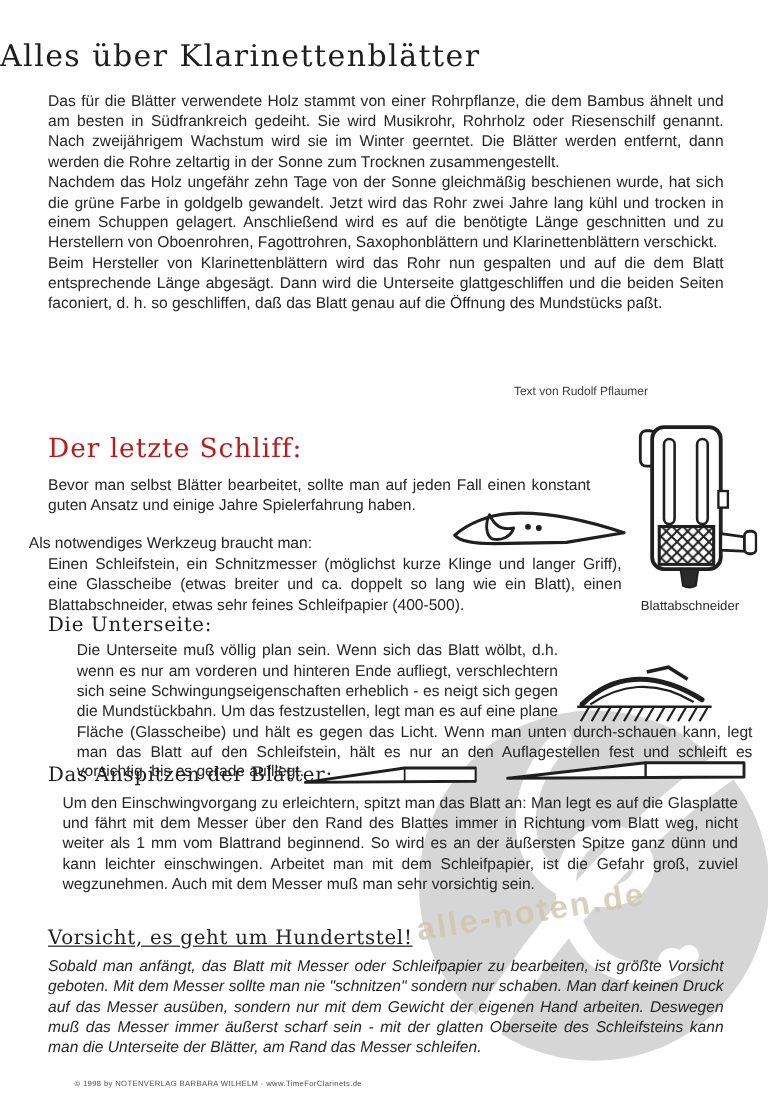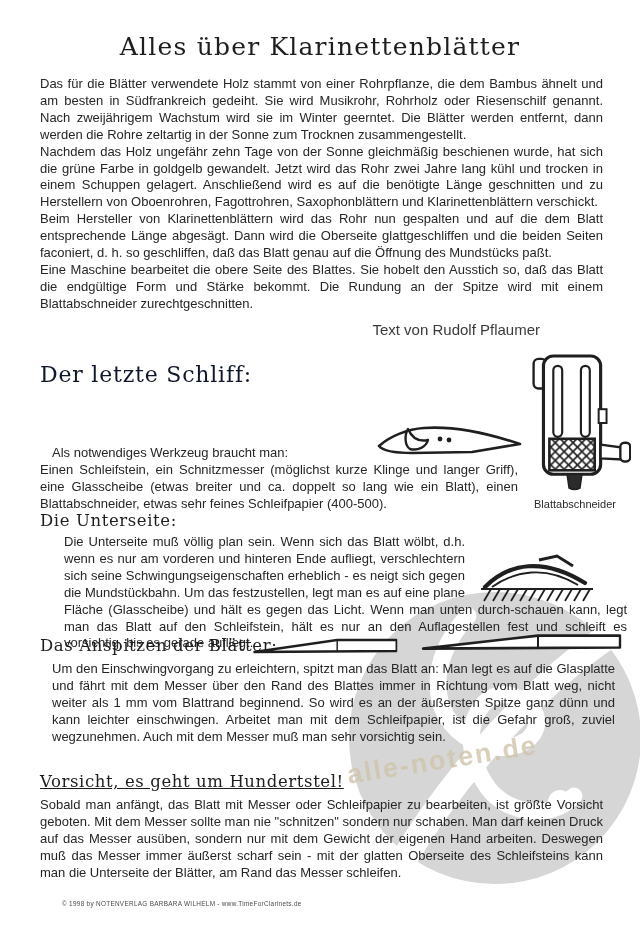--- a/index.html
+++ b/index.html
@@ -4,56 +4,56 @@
 <style>
   html,body{margin:0;padding:0;background:#ffffff;}
   .page{
     position:relative;width:640px;height:928px;background:#ffffff;overflow:hidden;
     font-family:"Liberation Sans",sans-serif;color:#242424;
   }
   .abs{position:absolute;}
   .layer-content{z-index:2;}
   .layer-watermark{z-index:0;pointer-events:none;}
   .doc-title{
-    top:32px;left:0;width:640px;text-align:center;
+    top:32px;left:0;width:640px;
     font-family:"DejaVu Serif","Liberation Serif",serif;
     font-size:25px;letter-spacing:1.2px;color:#1e1e1e;
   }
   .body-text{
     font-size:13px;line-height:16.9px;text-align:justify;color:#262626;
   }
   .intro-block{top:76px;left:40px;width:563px;}
   .intro-block p{margin:0;}
-  .credit{top:321px;right:100px;font-size:15px;color:#3a3a3a;}
+  .credit{top:321px;right:100px;font-size:10px;color:#3a3a3a;}
   .h-big{
     font-family:"DejaVu Serif","Liberation Serif",serif;
-    font-size:22px;letter-spacing:0.8px;color:#0f172a;
+    font-size:22px;letter-spacing:0.8px;color:#b91c1c;
   }
   .h-small{
     font-family:"DejaVu Serif","Liberation Serif",serif;
     font-size:16.5px;letter-spacing:0.6px;color:#1e1e1e;
   }
   .schliff-head{top:362px;left:40px;}
   .schliff-intro{top:396px;left:40px;width:452px;}
-  .tools-label{top:445px;left:52px;text-align:right;}
+  .tools-label{top:445px;left:24px;text-align:right;}
   .tools-text{top:462px;left:40px;width:478px;}
   .knife{top:416px;left:372px;width:155px;height:50px;}
   .trimmer-fig{top:354px;left:516px;width:118px;text-align:center;}
   .trimmer-caption{font-size:11px;color:#2a2a2a;margin-top:2px;text-align:center;}
   .unterseite-head{top:511px;left:40px;}
   .unterseite-body{top:534px;left:40px;width:563px;margin-left:24px;}
   .reed-float{float:right;width:162px;height:50px;margin-top:17px;position:relative;}
   .reed-float svg{position:absolute;top:-6px;left:14px;}
   .anspitzen-head{top:636px;left:40px;}
   .profile-a{top:633px;left:252px;width:148px;height:24px;}
   .profile-b{top:628px;left:420px;width:205px;height:26px;}
   .anspitzen-body{top:661px;left:52px;width:563px;}
   .lips-note{top:751px;left:40px;width:563px;text-align:left;}
   .vorsicht-head{top:772px;left:40px;text-decoration:underline;}
-  .vorsicht-body{top:797px;left:40px;width:563px;}
+  .vorsicht-body{top:797px;left:40px;width:563px;font-style:italic;}
   .footer{top:900px;left:62px;font-size:6.4px;letter-spacing:0.3px;color:#4a4a4a;}
   .watermark-text{
     top:760px;left:345px;transform:rotate(-9deg);transform-origin:left top;
     font-size:27px;font-weight:bold;letter-spacing:2px;color:#cfc5ab;opacity:0.8;
     font-family:"Liberation Sans",sans-serif;
   }
 </style>
 </head>
 <body>
 
@@ -65,26 +65,26 @@
     <path d="M468 616 C424 662 428 726 482 744 C532 760 556 716 518 698 C480 680 452 738 488 788 C506 812 548 822 574 796" stroke="#ffffff" stroke-width="17" fill="none" stroke-linecap="round"></path>
     <circle cx="560" cy="802" r="12" fill="#ffffff"></circle>
   </svg>
   <div class="abs watermark-text">alle-noten.de</div>
 
   <div class="abs layer-content doc-title">Alles über Klarinettenblätter</div>
 
   <div class="abs layer-content intro-block body-text">
     <p>Das für die Blätter verwendete Holz stammt von einer Rohrpflanze, die dem Bambus ähnelt und am besten in Südfrankreich gedeiht. Sie wird Musikrohr, Rohrholz oder Riesenschilf genannt. Nach zweijährigem Wachstum wird sie im Winter geerntet. Die Blätter werden entfernt, dann werden die Rohre zeltartig in der Sonne zum Trocknen zusammengestellt.</p>
     <p>Nachdem das Holz ungefähr zehn Tage von der Sonne gleichmäßig beschienen wurde, hat sich die grüne Farbe in goldgelb gewandelt. Jetzt wird das Rohr zwei Jahre lang kühl und trocken in einem Schuppen gelagert. Anschließend wird es auf die benötigte Länge geschnitten und zu Herstellern von Oboenrohren, Fagottrohren, Saxophonblättern und Klarinettenblättern verschickt.</p>
-    <p>Beim Hersteller von Klarinettenblättern wird das Rohr nun gespalten und auf die dem Blatt entsprechende Länge abgesägt. Dann wird die Oberseite glattgeschliffen und die beiden Seiten faconiert, d. h. so geschliffen, daß das Blatt genau auf die Öffnung des Mundstücks paßt.</p>
-    <p>Eine Maschine bearbeitet die obere Seite des Blattes. Sie hobelt den Ausstich so, daß das Blatt die endgültige Form und Stärke bekommt. Die Rundung an der Spitze wird mit einem Blattabschneider zurechtgeschnitten.</p>
+    <p>Beim Hersteller von Klarinettenblättern wird das Rohr nun gespalten und auf die dem Blatt entsprechende Länge abgesägt. Dann wird die Unterseite glattgeschliffen und die beiden Seiten faconiert, d. h. so geschliffen, daß das Blatt genau auf die Öffnung des Mundstücks paßt.</p>
   </div>
   <div class="abs layer-content credit">Text von Rudolf Pflaumer</div>
 
   <div class="abs layer-content h-big schliff-head">Der letzte Schliff:</div>
+  <div class="abs layer-content body-text schliff-intro">Bevor man selbst Blätter bearbeitet, sollte man auf jeden Fall einen konstant guten Ansatz und einige Jahre Spielerfahrung haben.</div>
 
   <svg class="abs layer-content knife" viewBox="0 0 155 50">
     <path d="M7 30 C18 20 36 13 52 12 C80 10 115 17 148 28 L100 36 L40 37 C24 37 11 35 7 30 Z" fill="#ffffff" stroke="#1f1f1f" stroke-width="2.6" stroke-linejoin="round"></path>
     <path d="M36 13 C40 22 47 26 56 24 C54 31 46 35 38 33 C33 30 32 20 36 13 Z" fill="#ffffff" stroke="#1f1f1f" stroke-width="2.4" stroke-linejoin="round"></path>
     <circle cx="68" cy="23" r="2.4" fill="#1f1f1f"></circle>
     <circle cx="77" cy="24" r="2.4" fill="#1f1f1f"></circle>
   </svg>
 
   <div class="abs layer-content body-text tools-label">Als notwendiges Werkzeug braucht man:</div>
   <div class="abs layer-content body-text tools-text">Einen Schleifstein, ein Schnitzmesser (möglichst kurze Klinge und langer Griff), eine Glasscheibe (etwas breiter und ca. doppelt so lang wie ein Blatt), einen Blattabschneider, etwas sehr feines Schleifpapier (400-500).</div>

